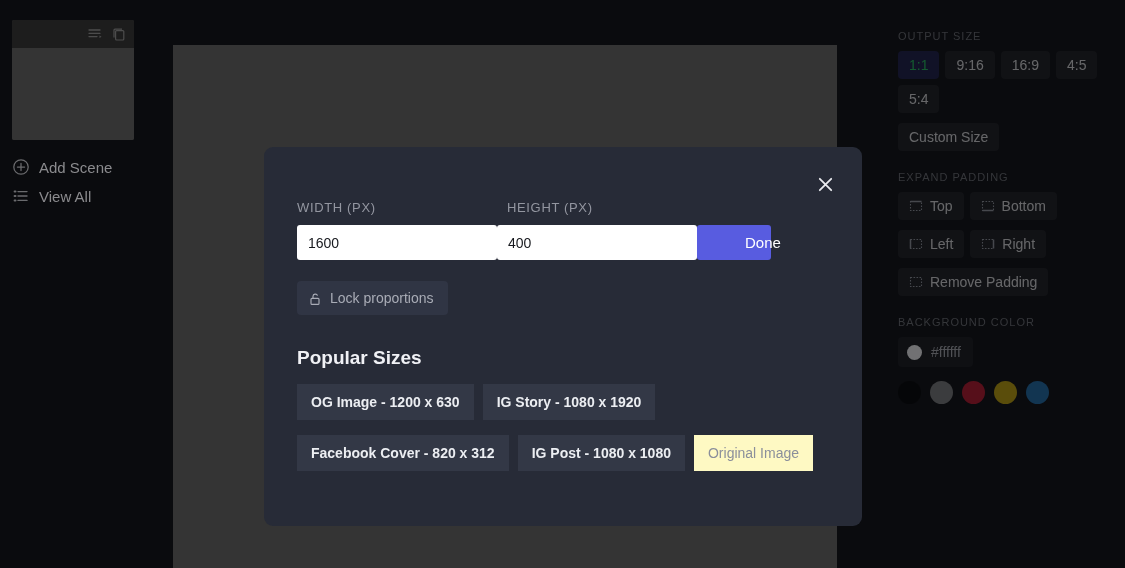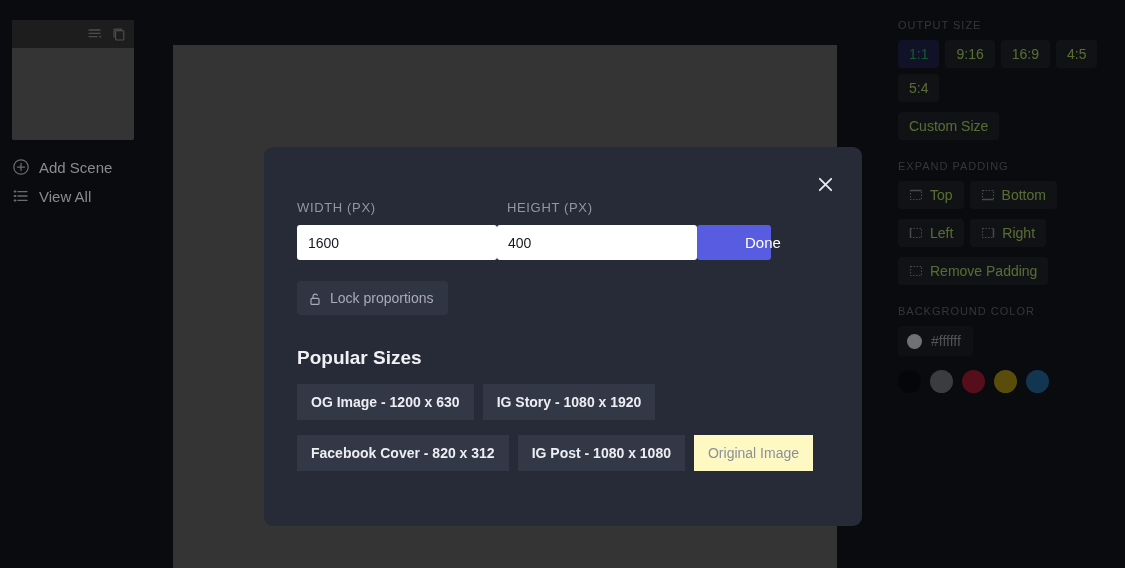--- a/index.html
+++ b/index.html
@@ -38,32 +38,32 @@
   .side-action .ico svg { display: block; width: 18px; height: 18px; }
 
   
   #canvas-area {
     position: absolute; left: 173px; top: 45px; width: 664px; height: 523px;
     background: #343434;
   }
 
   
   #right-panel {
-    position: absolute; right: 0; top: 5px; width: 245px; height: 488px;
+    position: absolute; right: 0; top: 16px; width: 245px; height: 488px;
     background: #0a0b0e; padding: 14px 18px 0 18px;
     
     opacity: .42;
   }
   .panel-label {
     font-size: 11px; letter-spacing: .09em; color: #6f7176;
     text-transform: uppercase; margin-bottom: 9px; font-weight: 400;
   }
   .chip-row { display: flex; flex-wrap: wrap; gap: 6px; margin-bottom: 10px; }
   .chip {
-    background: #1b1c20; color: #bef264; border: none; border-radius: 4px;
+    background: #1b1c20; color: #e5e5e5; border: none; border-radius: 4px;
     font-family: "Liberation Sans", sans-serif; font-size: 14px;
     padding: 7px 11px; cursor: pointer; line-height: 1;
     display: inline-flex; align-items: center; gap: 7px; white-space: nowrap;
   }
   .chip.active { background: #1b1d4a; color: #22c55e; }
   .chip .pad-ico { width: 14px; height: 14px; flex: 0 0 14px; }
   .chip .pad-ico svg { display: block; width: 14px; height: 14px; }
   .spacer-sm { height: 10px; }
 
   .color-value {

